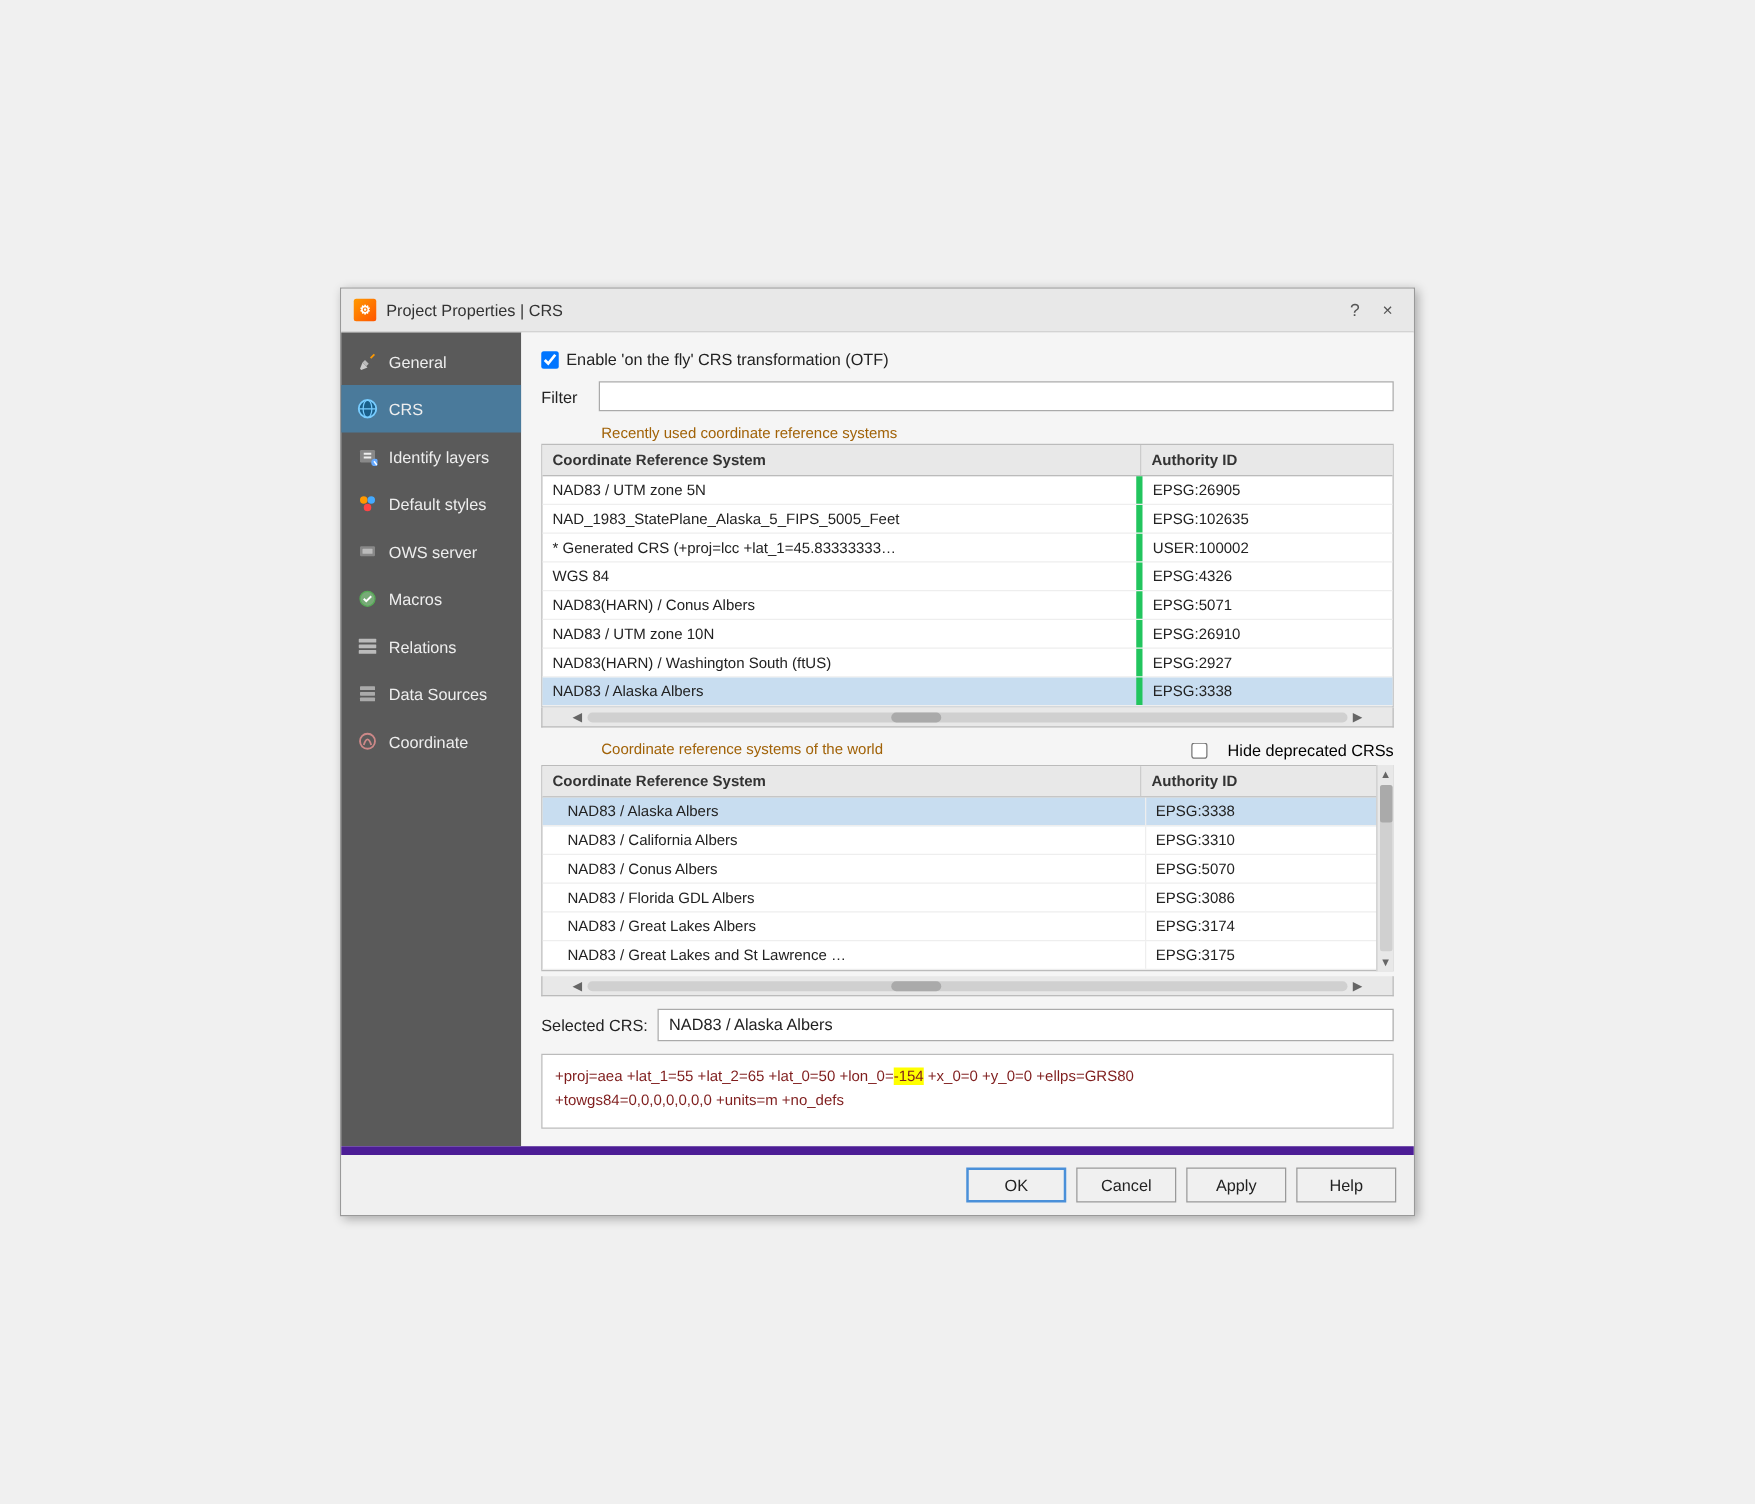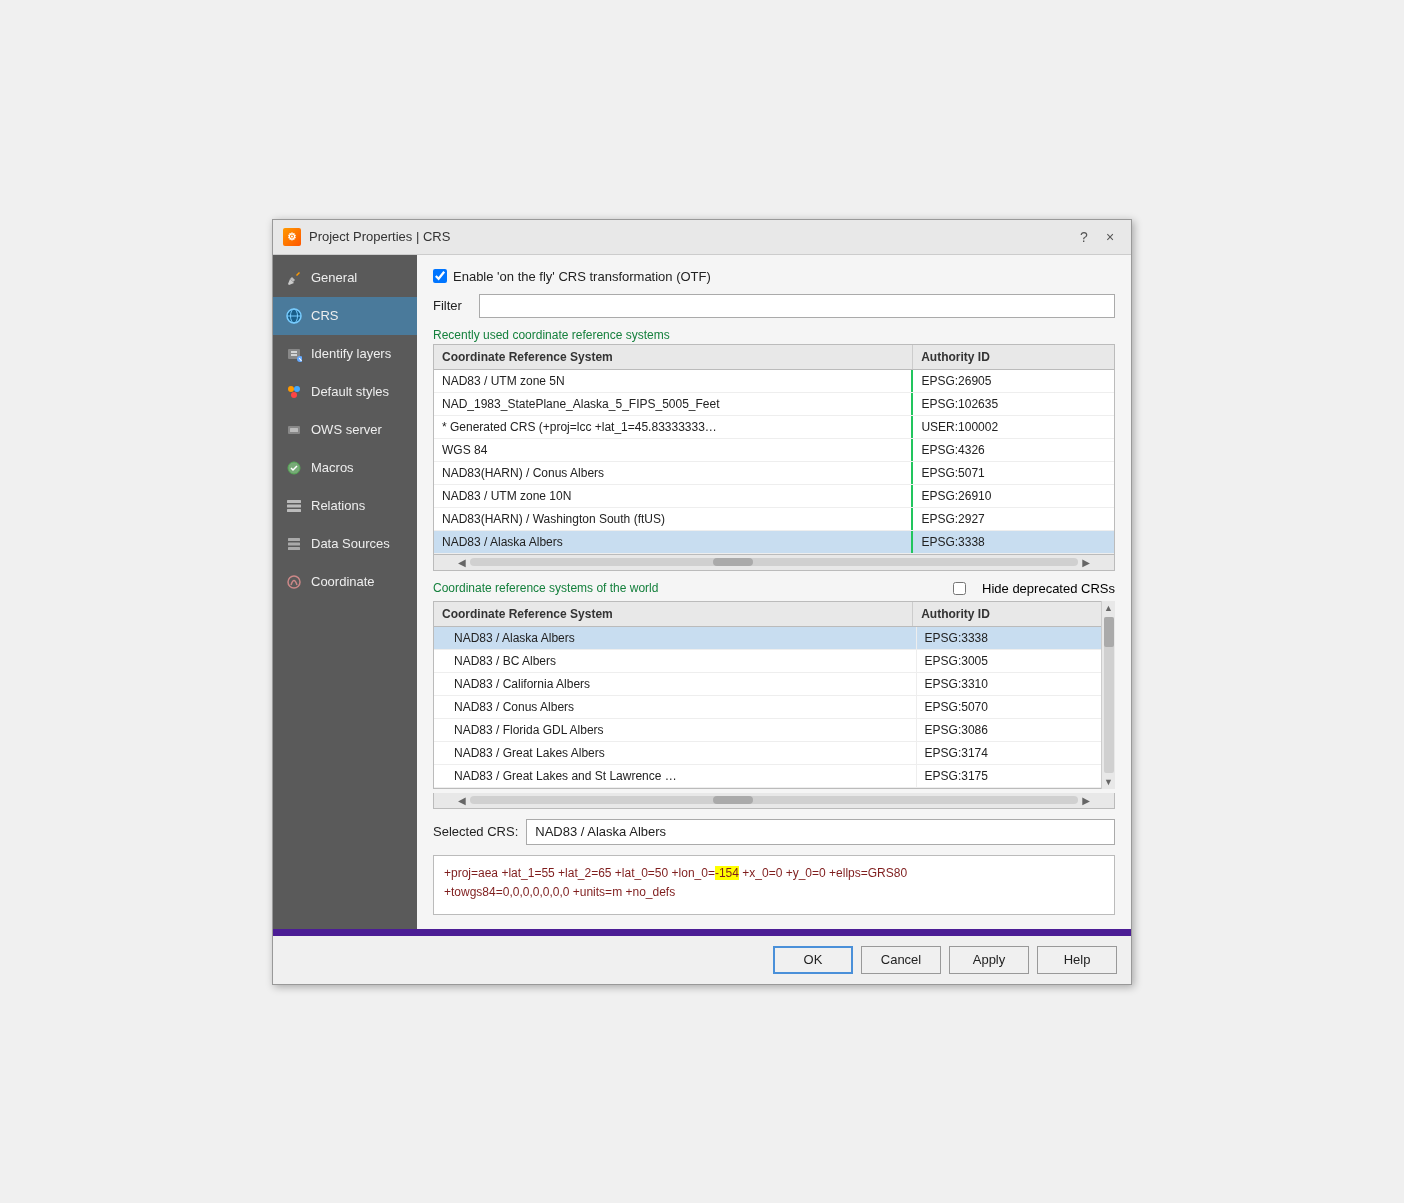--- a/index.html
+++ b/index.html
@@ -116,22 +116,23 @@
     .filter-input {
       flex: 1;
       height: 24px;
       border: 1px solid #aaa;
       background: white;
       padding: 2px 6px;
       font-size: 13px;
     }
     .section-label {
       font-size: 12px;
-      color: #15803d;
+      color: #a16207;
       margin-bottom: 2px;
+      margin-left: 48px;
     }
     .crs-table {
       border: 1px solid #bbb;
       background: white;
       width: 100%;
     }
     .crs-table-header {
       display: flex;
       background: #e8e8e8;
       border-bottom: 1px solid #bbb;
@@ -155,21 +156,21 @@
       display: flex;
       border-bottom: 1px solid #eee;
       cursor: pointer;
     }
     .crs-row.selected { background: #c8ddf0; }
     .crs-cell-name {
       flex: 2.5;
       padding: 4px 8px;
       font-size: 12px;
       color: #222;
-      border-right: 2px solid #22c55e;
+      border-right: 5px solid #22c55e;
       white-space: nowrap;
       overflow: hidden;
       text-overflow: ellipsis;
     }
     .crs-cell-auth {
       flex: 1;
       padding: 4px 8px;
       font-size: 12px;
       color: #222;
     }
@@ -527,24 +528,20 @@
         <div style="position:relative;">
           <div class="world-table">
             <div class="crs-table-header">
               <div class="crs-col-name">Coordinate Reference System</div>
               <div class="crs-col-auth">Authority ID</div>
             </div>
             <div class="world-table-body">
               <div class="world-row selected">
                 <div class="world-cell-name">NAD83 / Alaska Albers</div>
                 <div class="world-cell-auth">EPSG:3338</div>
-              </div>
-              <div class="world-row">
-                <div class="world-cell-name">NAD83 / BC Albers</div>
-                <div class="world-cell-auth">EPSG:3005</div>
               </div>
               <div class="world-row">
                 <div class="world-cell-name">NAD83 / California Albers</div>
                 <div class="world-cell-auth">EPSG:3310</div>
               </div>
               <div class="world-row">
                 <div class="world-cell-name">NAD83 / Conus Albers</div>
                 <div class="world-cell-auth">EPSG:5070</div>
               </div>
               <div class="world-row">

